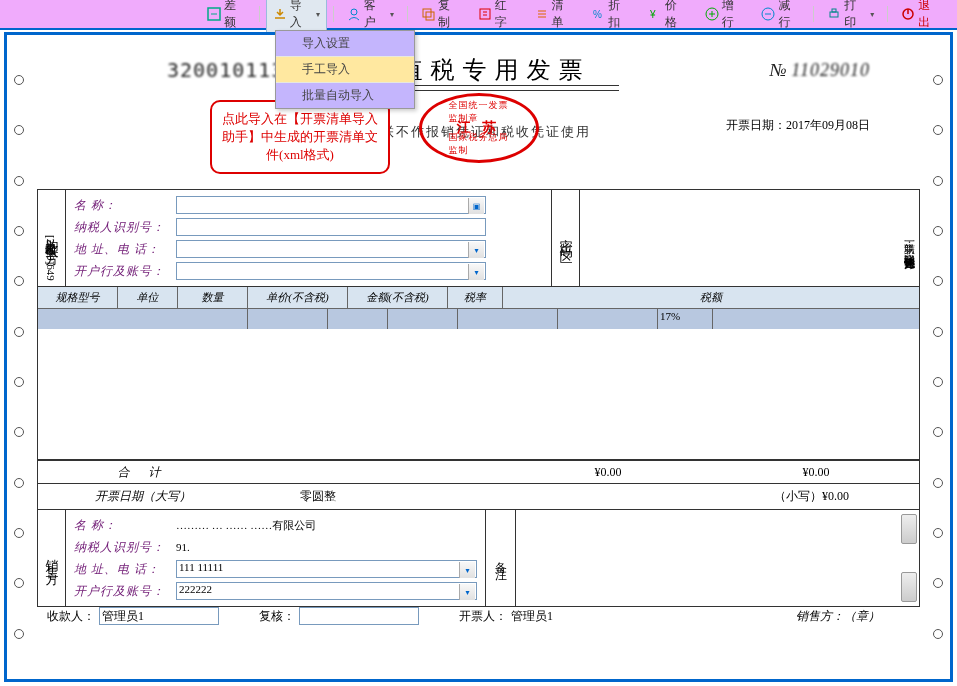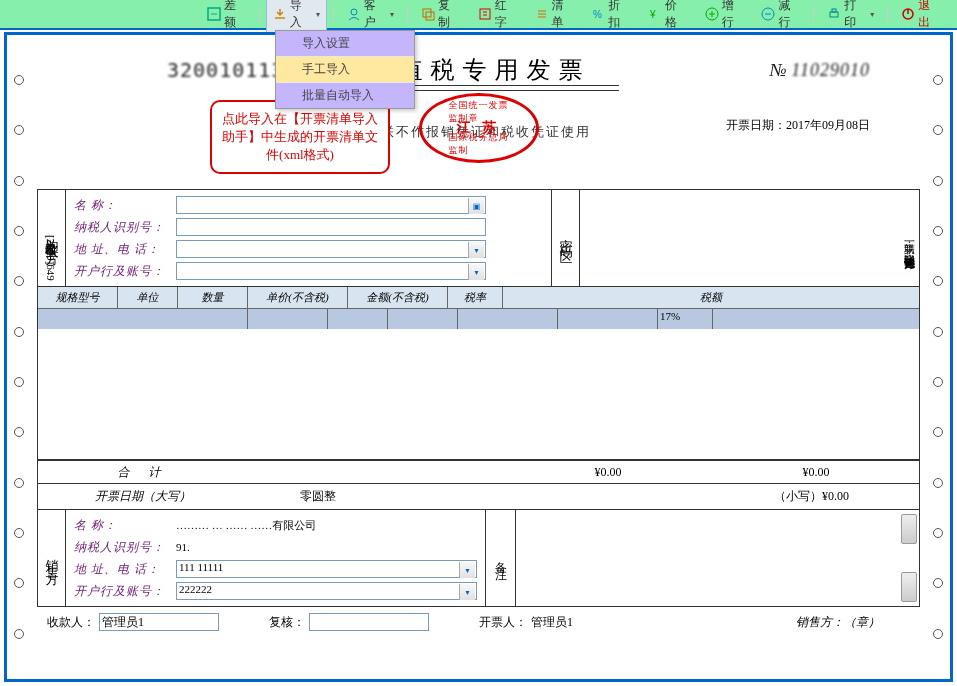--- a/index.html
+++ b/index.html
@@ -1,19 +1,19 @@
 <!DOCTYPE html>
 <html><head>
 <meta charset="utf-8">
 <style>
 * { box-sizing: border-box; margin: 0; padding: 0; }
 body { font-family: "SimSun", "宋体", serif; font-size: 12px; background: #fff; width: 957px; height: 686px; position: relative; overflow: hidden; }
 
 
-.toolbar { height: 30px; background: #86efac; border-bottom: 2px solid #0066cc; display: flex; align-items: center; padding: 0 10px 0 200px; gap: 4px; font-family: "Microsoft YaHei", sans-serif; }
+.toolbar { height: 30px; background: #f0abfc; border-bottom: 2px solid #0066cc; display: flex; align-items: center; padding: 0 10px 0 200px; gap: 4px; font-family: "Microsoft YaHei", sans-serif; }
 .tb-btn { display: flex; align-items: center; gap: 3px; padding: 2px 6px; cursor: pointer; color: #333; border: 1px solid transparent; border-radius: 2px; }
 .tb-btn.active { background: #e0e8f0; border: 1px solid #99bbdd; }
 .tb-sep { width: 1px; height: 16px; background: #ccc; margin: 0 2px; }
 .tb-icon { width: 14px; height: 14px; display: inline-block; }
 .tb-drop { font-size: 8px; color: #555; margin-left: 2px; }
 
 
 .dropdown { position: absolute; top: 30px; left: 275px; width: 140px; background: #c4b5fd; border: 1px solid #999; box-shadow: 2px 2px 4px rgba(0,0,0,0.2); z-index: 100; }
 .dropdown-item { padding: 4px 8px 4px 26px; color: #444; cursor: pointer; border-bottom: 1px solid #e8e8e0; }
 .dropdown-item:last-child { border-bottom: none; }
@@ -85,21 +85,21 @@
 .words-row .small { margin-left: auto; margin-right: 70px; }
 
 
 .seller-box { border: 1px solid #333; border-top: none; display: flex; }
 .seller-box .note-col { width: 30px; border-left: 1px solid #333; display: flex; align-items: center; justify-content: center; }
 .seller-box .note-col span { writing-mode: vertical-rl; letter-spacing: 6px; }
 .seller-box .note-body { flex: 1; border-left: 1px solid #333; position: relative; }
 .scroll-thumb { position: absolute; right: 2px; width: 16px; height: 30px; background: linear-gradient(#eee,#ccc); border: 1px solid #999; border-radius: 2px; }
 
 
-.footer-row { display: flex; align-items: center; margin-top: 6px; gap: 10px; padding: 0 10px; }
+.footer-row { display: flex; align-items: center; padding: 0 10px; }
 .footer-row .fld { display: flex; align-items: center; gap: 4px; }
 .footer-row input { border: 1px solid #789abd; height: 18px; width: 120px; padding: 0 2px; font-family: inherit; font-size: 12px; }
 
 
 .vside { position: absolute; top: 200px; width: 16px; font-size: 11px; line-height: 1.6; }
 .vside.left { left: 34px; }
 .vside.right { right: 34px; }
 .vside span { writing-mode: vertical-rl; }
 
 </style>

